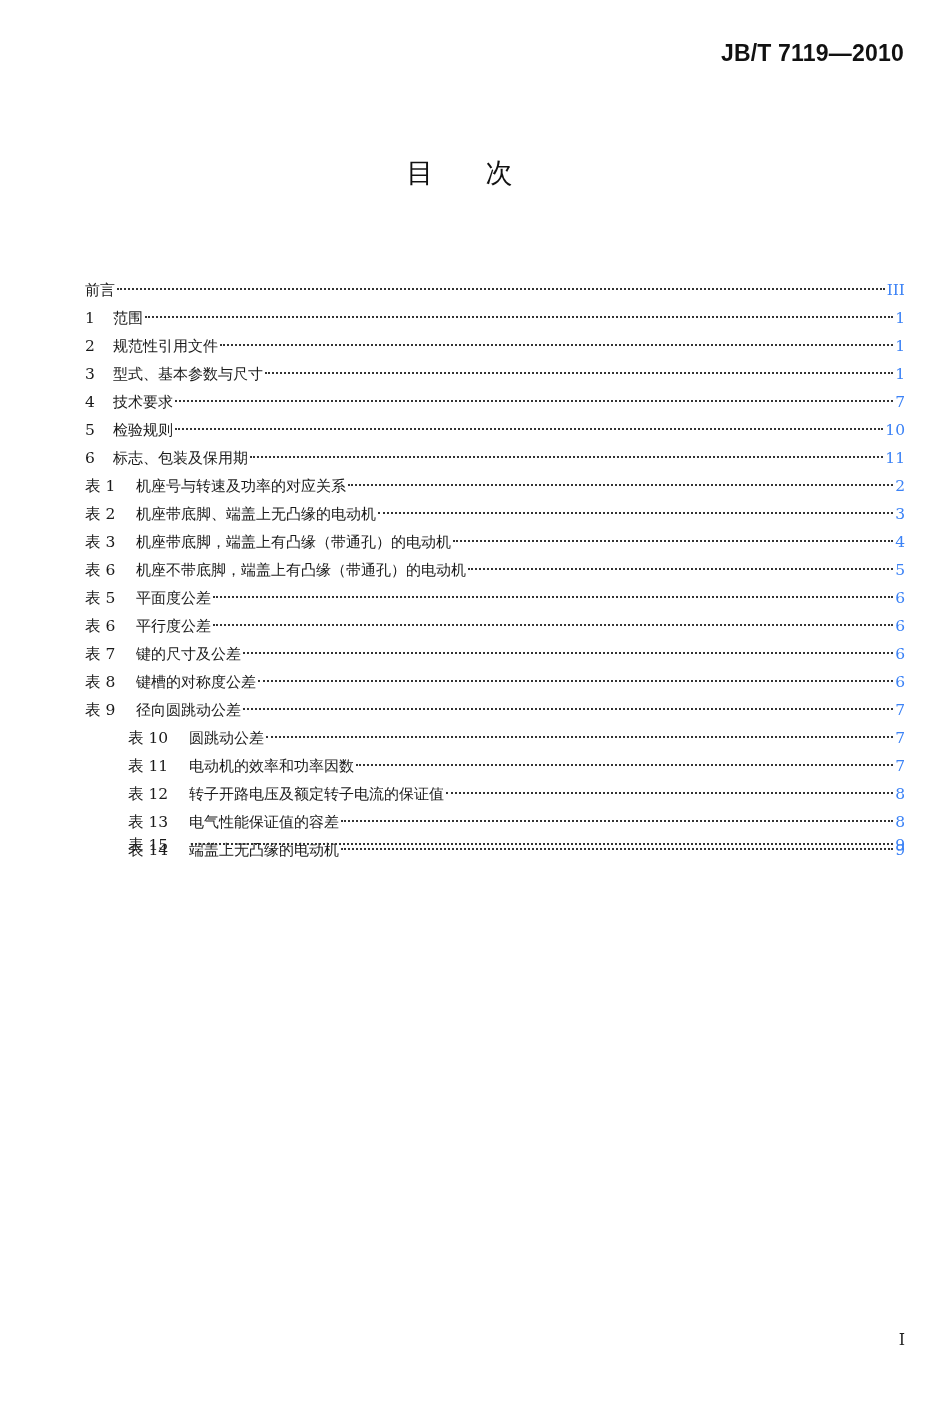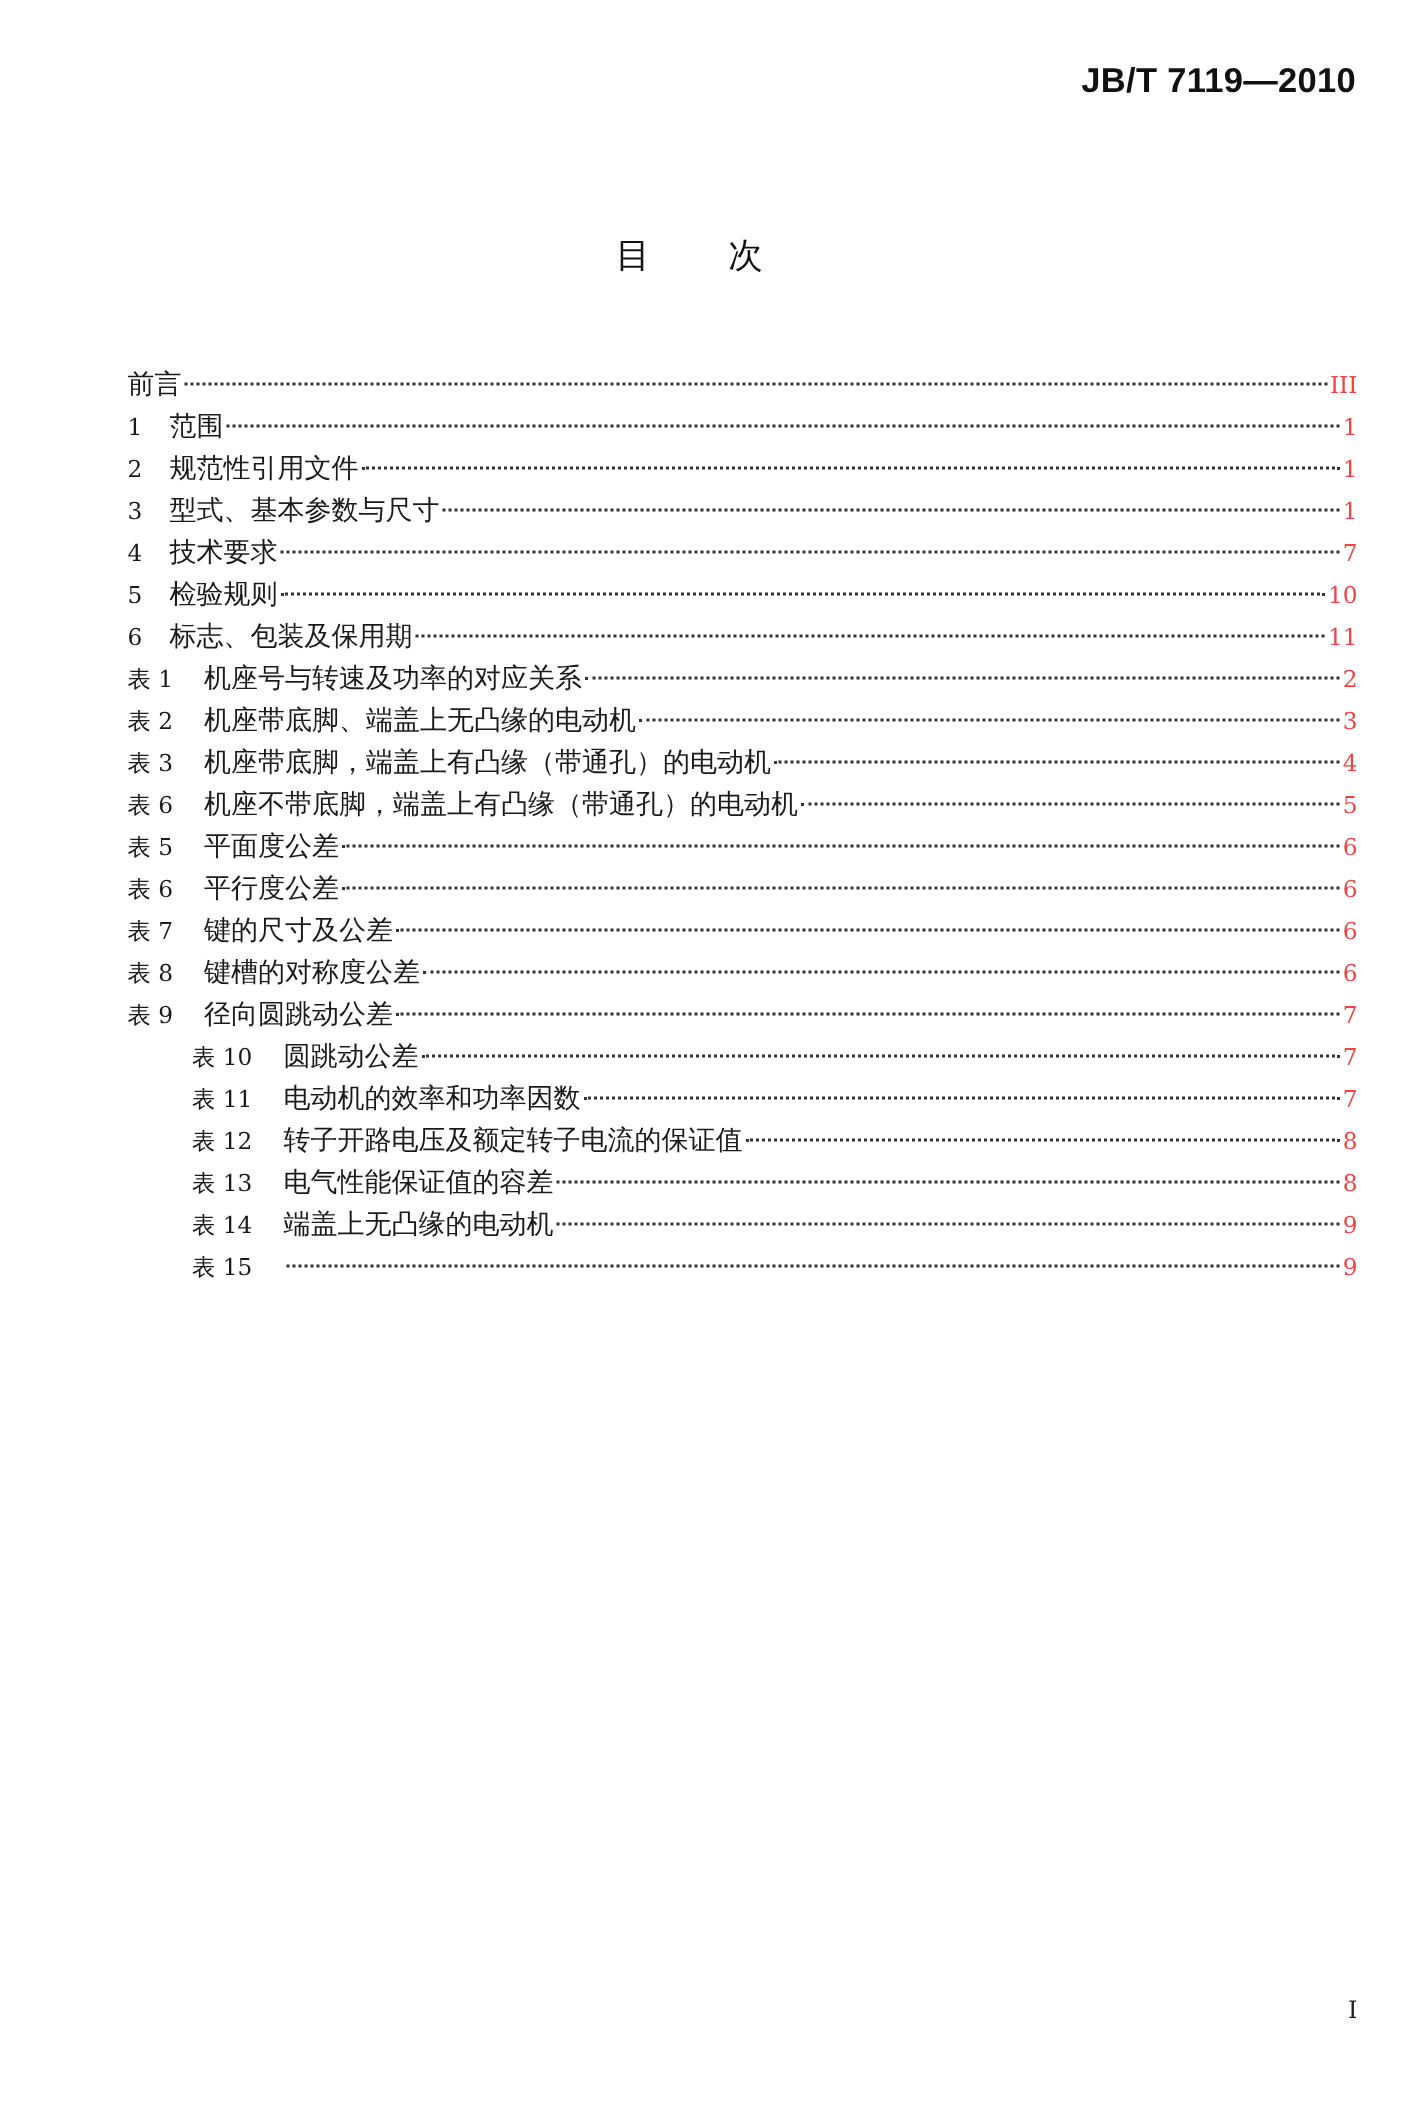--- a/index.html
+++ b/index.html
@@ -25,21 +25,21 @@
       letter-spacing: 0.2px;
       color: #111;
     }
     .toc-title {
       position: absolute;
       top: 155px;
       left: 0;
       width: 100%;
       text-align: center;
       font-family: "DejaVu Sans", sans-serif;
-      font-size: 23px;
+      font-size: 27px;
       letter-spacing: 52px;
       padding-left: 21px;
       box-sizing: border-box;
       color: #111;
     }
     .toc-list {
       position: absolute;
       top: 243px;
       left: 85px;
       width: 820px;
@@ -58,36 +58,37 @@
     .toc-num {
       flex: 0 0 auto;
       color: #1a1a1a;
     }
     .toc-num.sec { width: 28px; }
     .toc-num.tbl { width: 51px; }
     .toc-num.tbl2 { width: 61px; margin-left: 43px; }
     .toc-text {
       flex: 0 0 auto;
       font-family: "DejaVu Sans", sans-serif;
-      font-size: 18px;
+      font-size: 15px;
       color: #1a1a1a;
+      margin-top: 33px;
     }
     .toc-leader {
       flex: 1 1 auto;
       margin: 0 2px;
       border-bottom: 2px dotted #333;
       position: relative;
       top: -5px;
       min-width: 20px;
     }
     .toc-page {
       flex: 0 0 auto;
       font-size: 15.5px;
       text-align: left;
-      color: #ef4444;
+      color: #3b82f6;
     }
     .page-number {
       position: absolute;
       top: 1330px;
       right: 45px;
       font-size: 16px;
       color: #222;
     }
   </style>
 </head>

